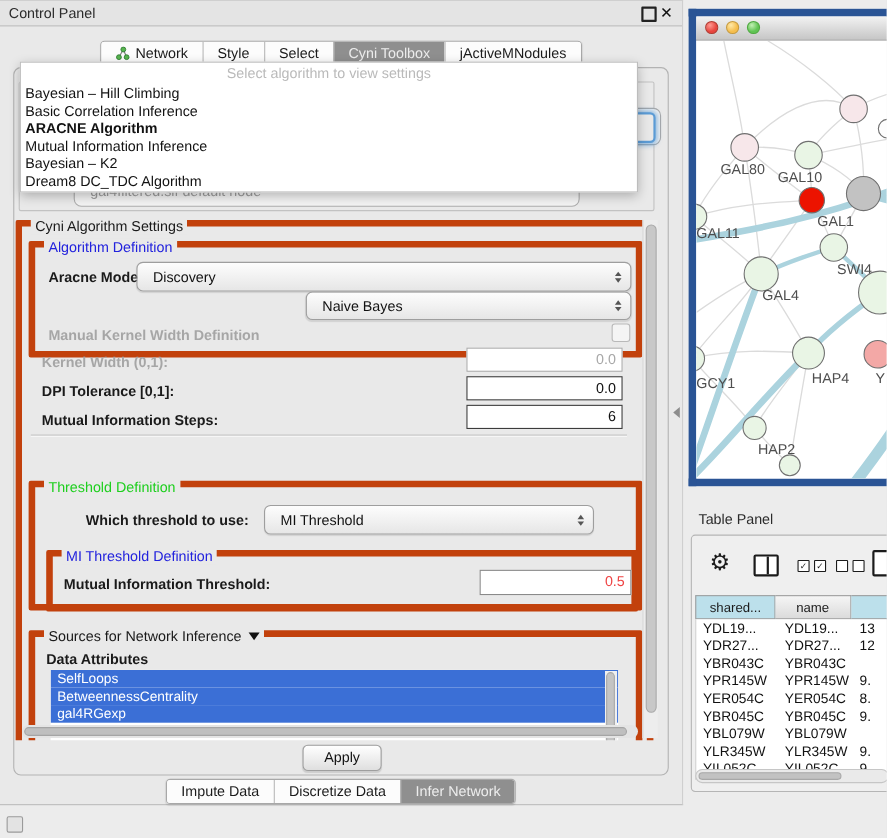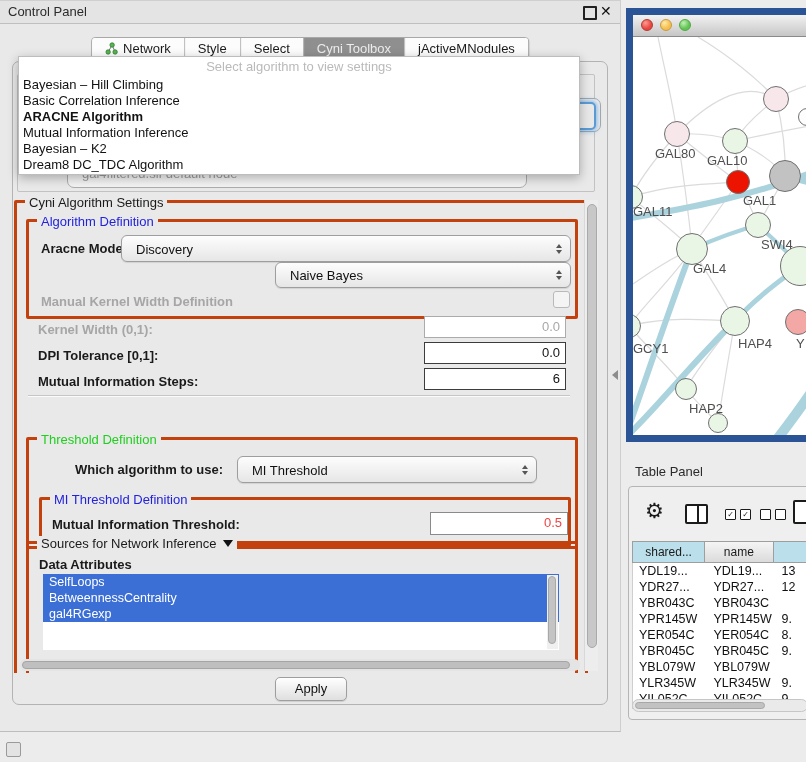--- a/index.html
+++ b/index.html
@@ -38,21 +38,21 @@
   .bg-combo2 .txt{position:absolute;left:14px;top:5px;font-size:13px;color:#9C9C9C;}
 
   
   .algo-popup{left:18px;top:55px;width:560px;height:117px;background:#FFFFFF;border:1px solid #BDBDBD;box-shadow:0 3px 10px rgba(0,0,0,.28);z-index:6;}
   .algo-popup .prompt{height:20px;line-height:20px;text-align:center;font-size:13px;color:#BABABA;}
   .algo-popup .item{height:16px;line-height:16px;padding-left:4px;font-size:13px;color:#121212;white-space:nowrap;}
   .algo-popup .item.selected{font-weight:bold;}
 
   
   .settings{left:14px;top:192px;width:584px;height:480px;overflow:hidden;}
-  .group{position:absolute;border:3px solid #c2410c;border-radius:2px;}
+  .group{position:absolute;border:6px solid #c2410c;border-radius:2px;}
   .group-label{position:absolute;top:-8px;left:8px;padding:0 4px;background:#E9E9E9;font-size:13px;white-space:nowrap;}
   .lbl-blue{color:#2222DD;}
   .lbl-green{color:#1ECF1E;}
   .boldlbl{font-weight:bold;font-size:13px;position:absolute;white-space:nowrap;}
   .plainlbl{font-size:13px;position:absolute;white-space:nowrap;}
   .disabledlbl{color:#A6A6A6;}
 
   .combo{position:absolute;border:1px solid #9E9E9E;border-radius:6px;background:linear-gradient(#FDFDFD,#E6E6E6);box-shadow:0 1px 1px rgba(0,0,0,.1);}
   .combo .ctext{position:absolute;left:14px;top:50%;transform:translateY(-50%);font-size:13px;color:#111;}
   .stepper{position:absolute;right:8px;top:50%;transform:translateY(-50%);display:flex;flex-direction:column;gap:2px;}
@@ -207,36 +207,36 @@
     <div class="field en" style="left:410px;top:149px;width:142px;height:22px;">0.0</div>
 
     <span class="boldlbl" style="left:24px;top:181px;">Mutual Information Steps:</span>
     <div class="field en" style="left:410px;top:175px;width:142px;height:22px;">6</div>
 
     <div class="etched" style="left:14px;top:202px;width:542px;"></div>
 
 
     <div class="group" style="left:12px;top:244px;width:546px;height:106px;">
       <span class="group-label lbl-green">Threshold Definition</span>
-      <span class="boldlbl" style="left:46px;top:22px;">Which algorithm to use:</span>
+      <span class="boldlbl" style="left:46px;top:22px;">Which threshold to use:</span>
       <div class="combo" style="left:208px;top:16px;width:298px;height:25px;">
         <span class="ctext">MI Threshold</span>
         <span class="stepper">
             <span class="tri-up"></span>
             <span class="tri-down"></span>
           </span>
       </div>
       <div class="group" style="left:10px;top:57px;width:526px;height:44px;">
         <span class="group-label lbl-blue">MI Threshold Definition</span>
         <span class="boldlbl" style="left:10px;top:17px;">Mutual Information Threshold:</span>
         <div class="field mid" style="left:388px;top:12px;width:138px;height:23px;">0.5</div>
       </div>
     </div>
 
-    <div class="group" style="left:12px;top:348px;width:546px;height:130px;">
+    <div class="group" style="left:12px;top:380px;width:546px;height:130px;">
       <span class="group-label" style="color:#1a1a1a;"><span>Sources for Network Inference</span><span class="tri-downblk"></span></span>
       <span class="boldlbl" style="left:10px;top:13px;">Data Attributes</span>
       <div class="attr-list" style="left:14px;top:30px;width:516px;height:76px;">
         <div id="attr-items">
             <div class="attr-item">SelfLoops</div>
             <div class="attr-item">BetweennessCentrality</div>
             <div class="attr-item">gal4RGexp</div>
           </div>
         <div class="list-vscroll">
             <span class="thumb"></span>
@@ -248,20 +248,31 @@
       <span class="thumb" style="left:2px;width:548px;"></span>
     </div>
 
     <div class="vscroll" style="left:570px;top:7px;height:471px;">
       <span class="thumb" style="top:4px;height:444px;"></span>
     </div>
   </div>
 
   <div class="abs apply-btn">Apply</div>
 
+  <div class="abs tabstrip" id="bottom-tabs">
+      <div class="tab">
+        <span>Impute Data</span>
+      </div>
+      <div class="tab">
+        <span>Discretize Data</span>
+      </div>
+      <div class="tab selected">
+        <span>Infer Network</span>
+      </div>
+    </div>
 </div>
 
 <div class="abs mini-square"></div>
 <div class="abs splitter-arrow"></div>
 
 <div class="abs net-window">
   <div class="net-titlebar">
     <span class="light red"></span>
     <span class="light yellow"></span>
     <span class="light green"></span>

